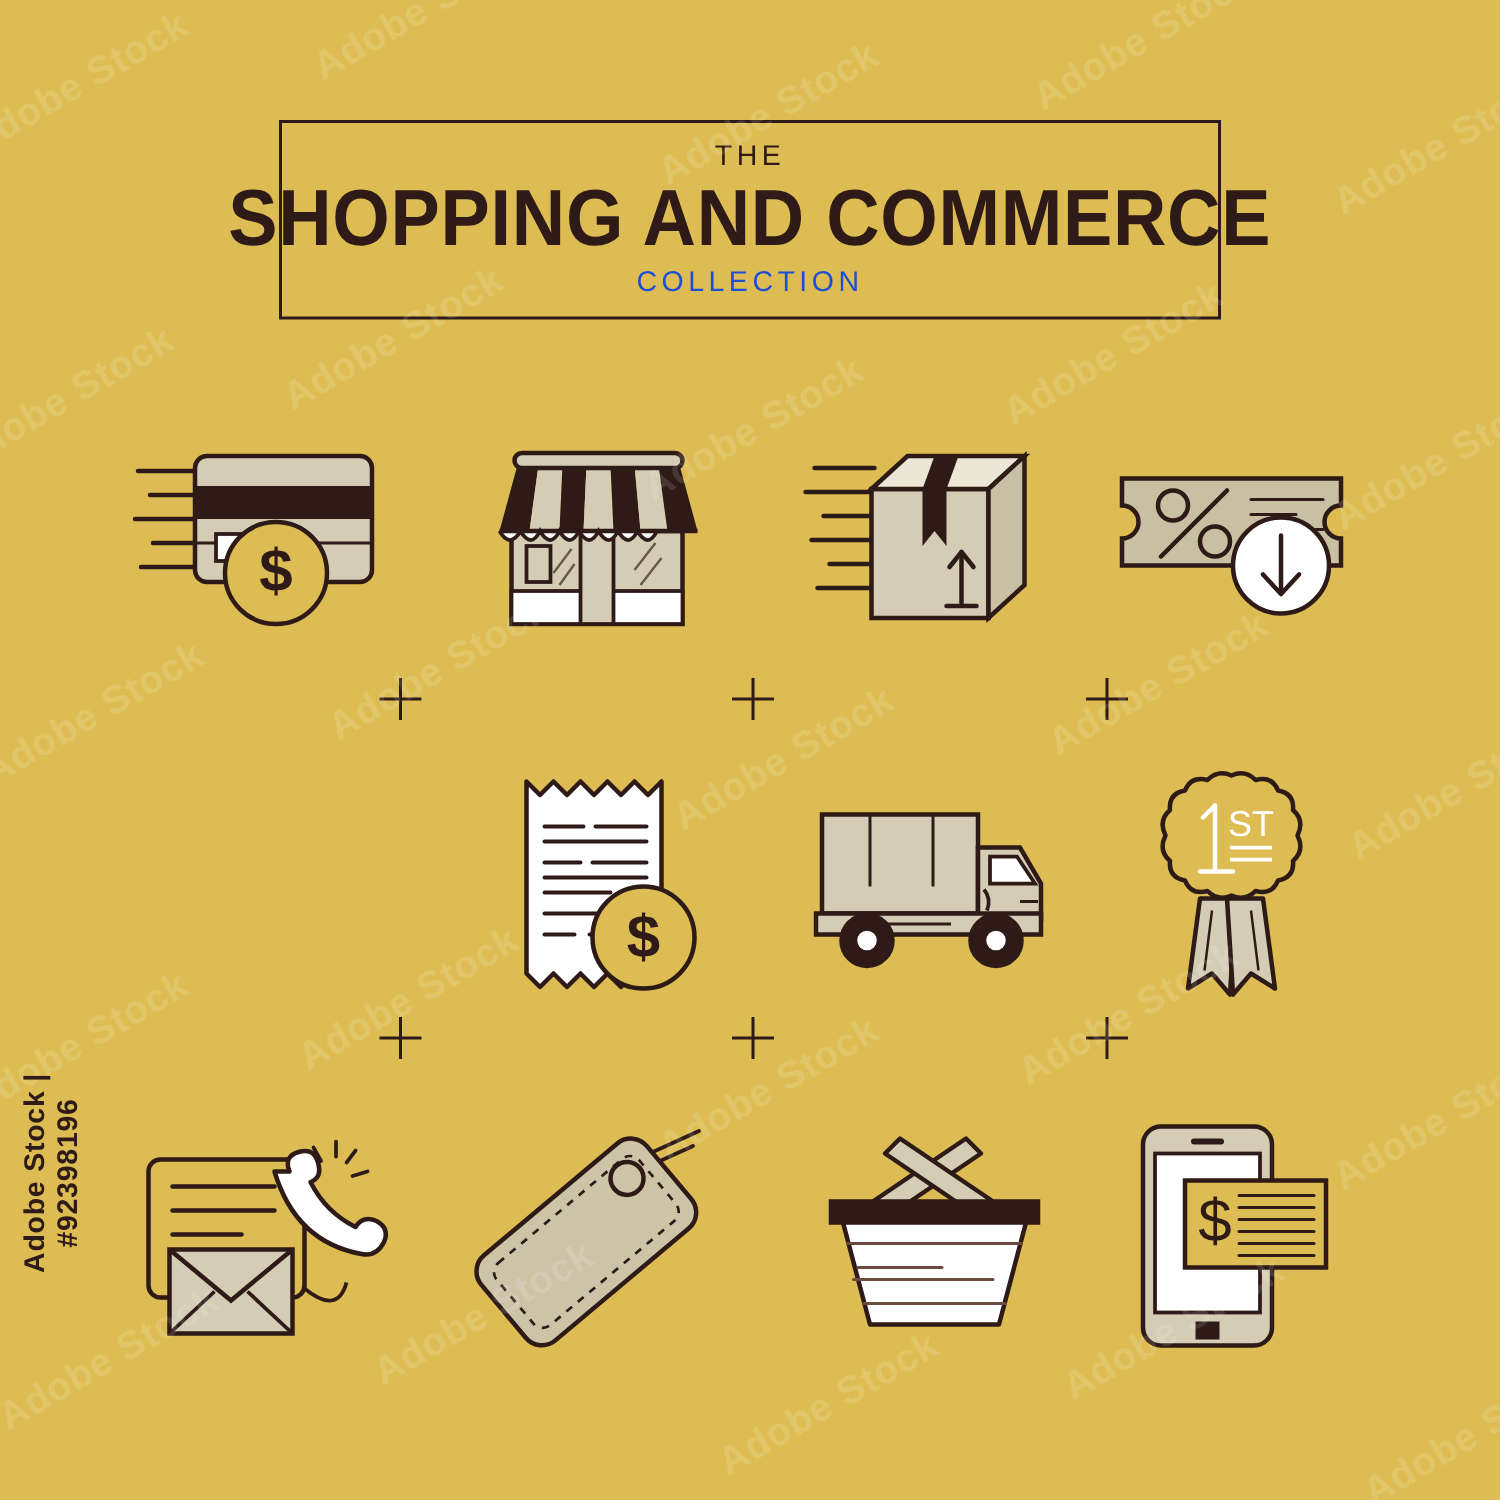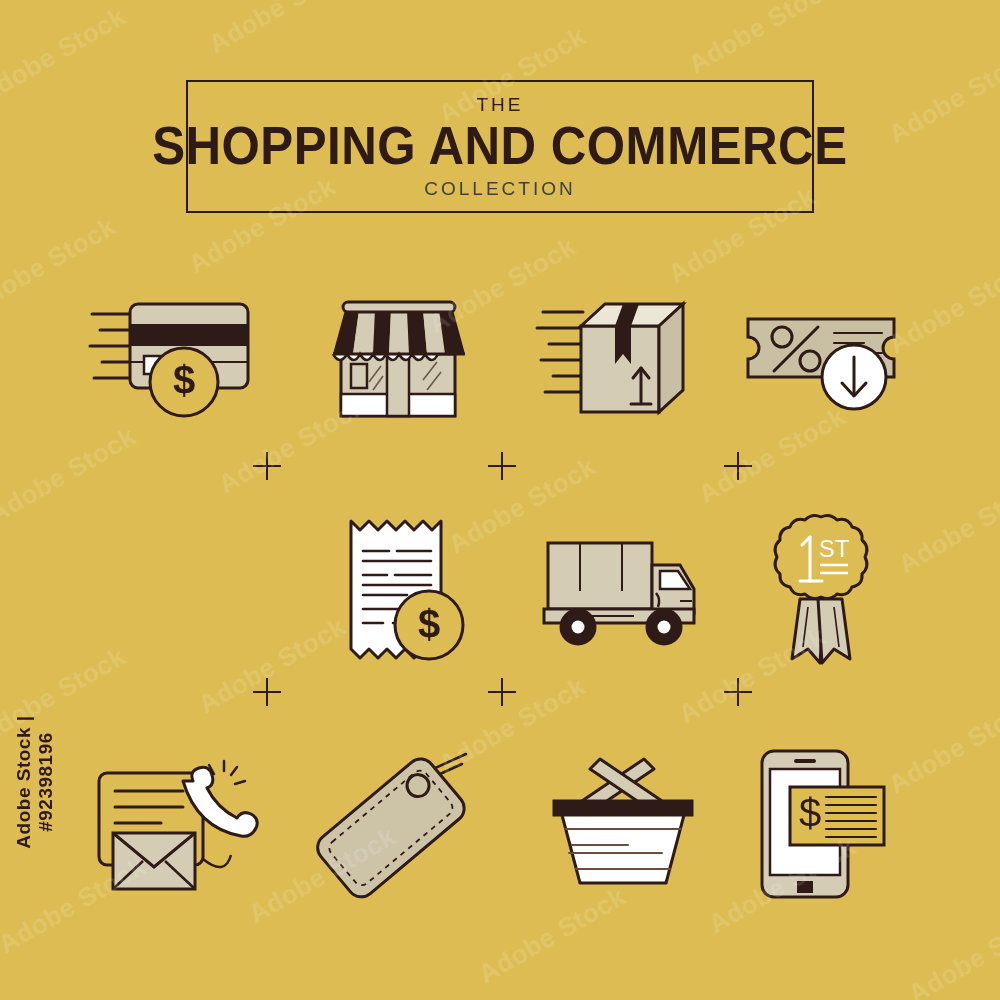--- a/index.html
+++ b/index.html
@@ -74,21 +74,21 @@
     color: #2e1a16;
     font-size: 53px;
     font-weight: bold;
     letter-spacing: 0.5px;
     line-height: 1.04;
     transform: scaleX(0.93);
     white-space: nowrap;
     font-family: "Liberation Sans Narrow", "Liberation Sans", sans-serif;
   }
   #title-sub {
-    color: #404040;
+    color: #1d4ed8;
     font-size: 19px;
     letter-spacing: 3px;
     line-height: 1;
     margin-top: 6px;
   }
 
   
   #icon-grid {
     position: absolute;
     left: 60px;

